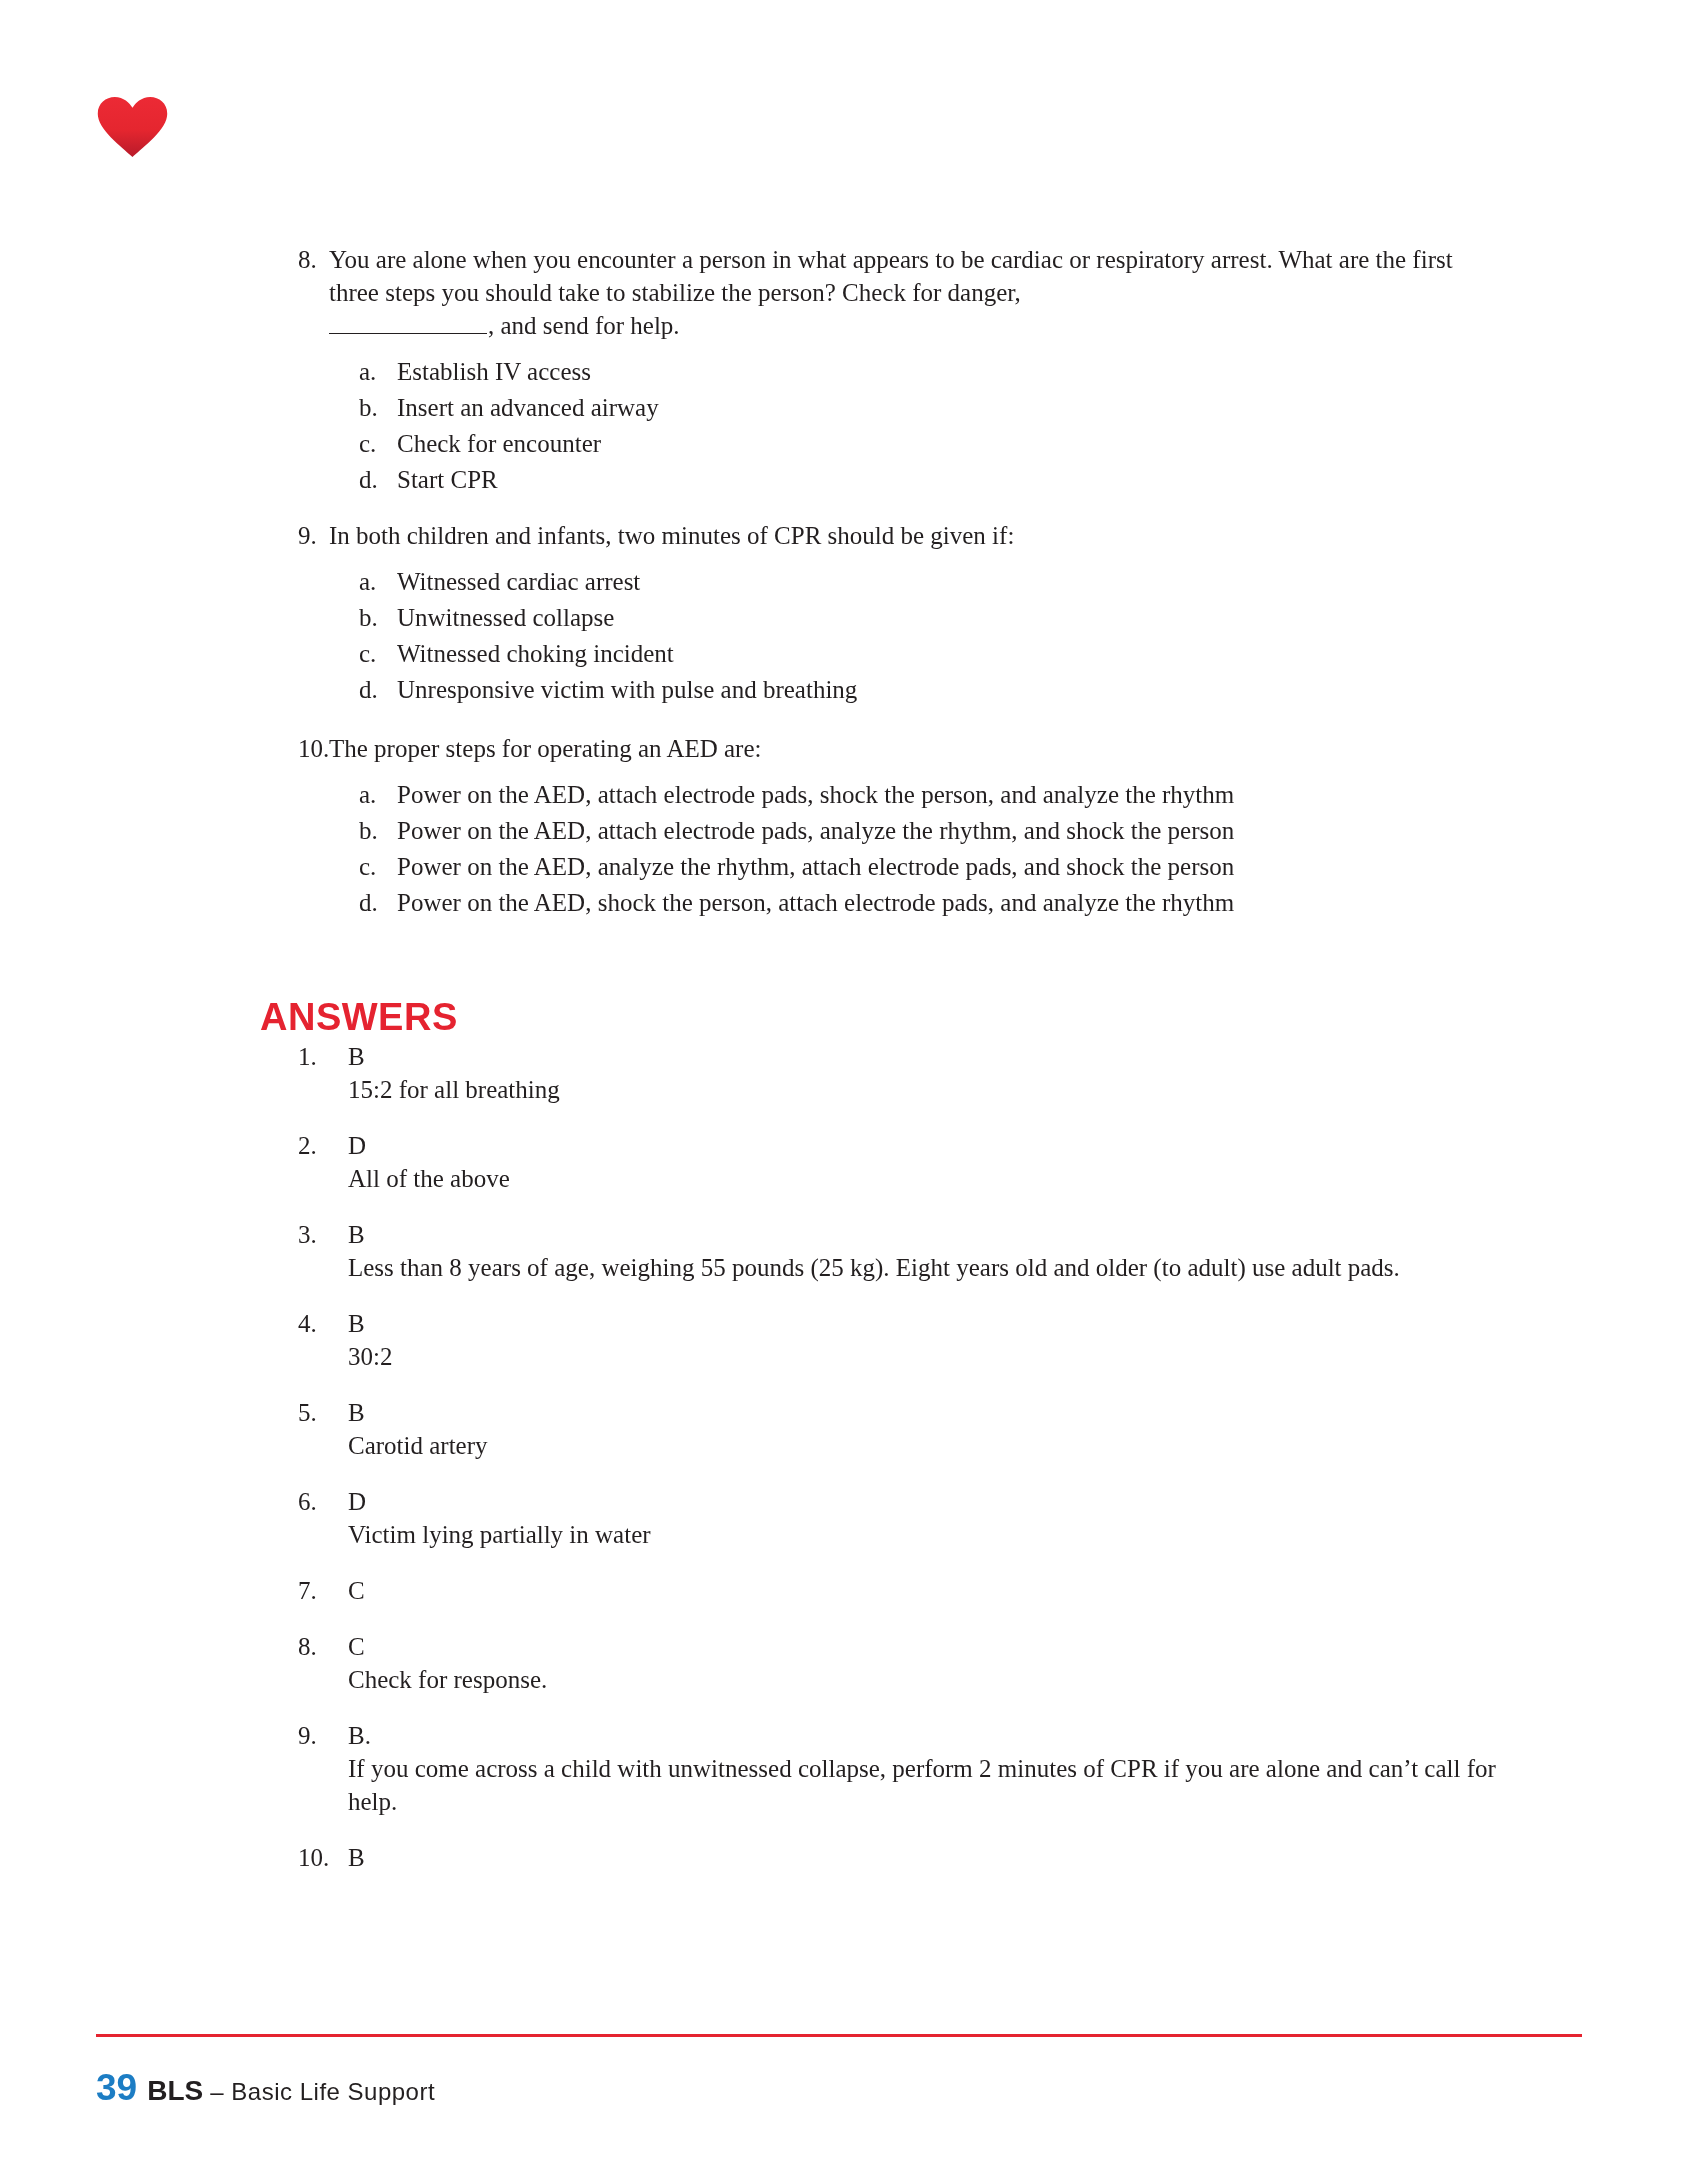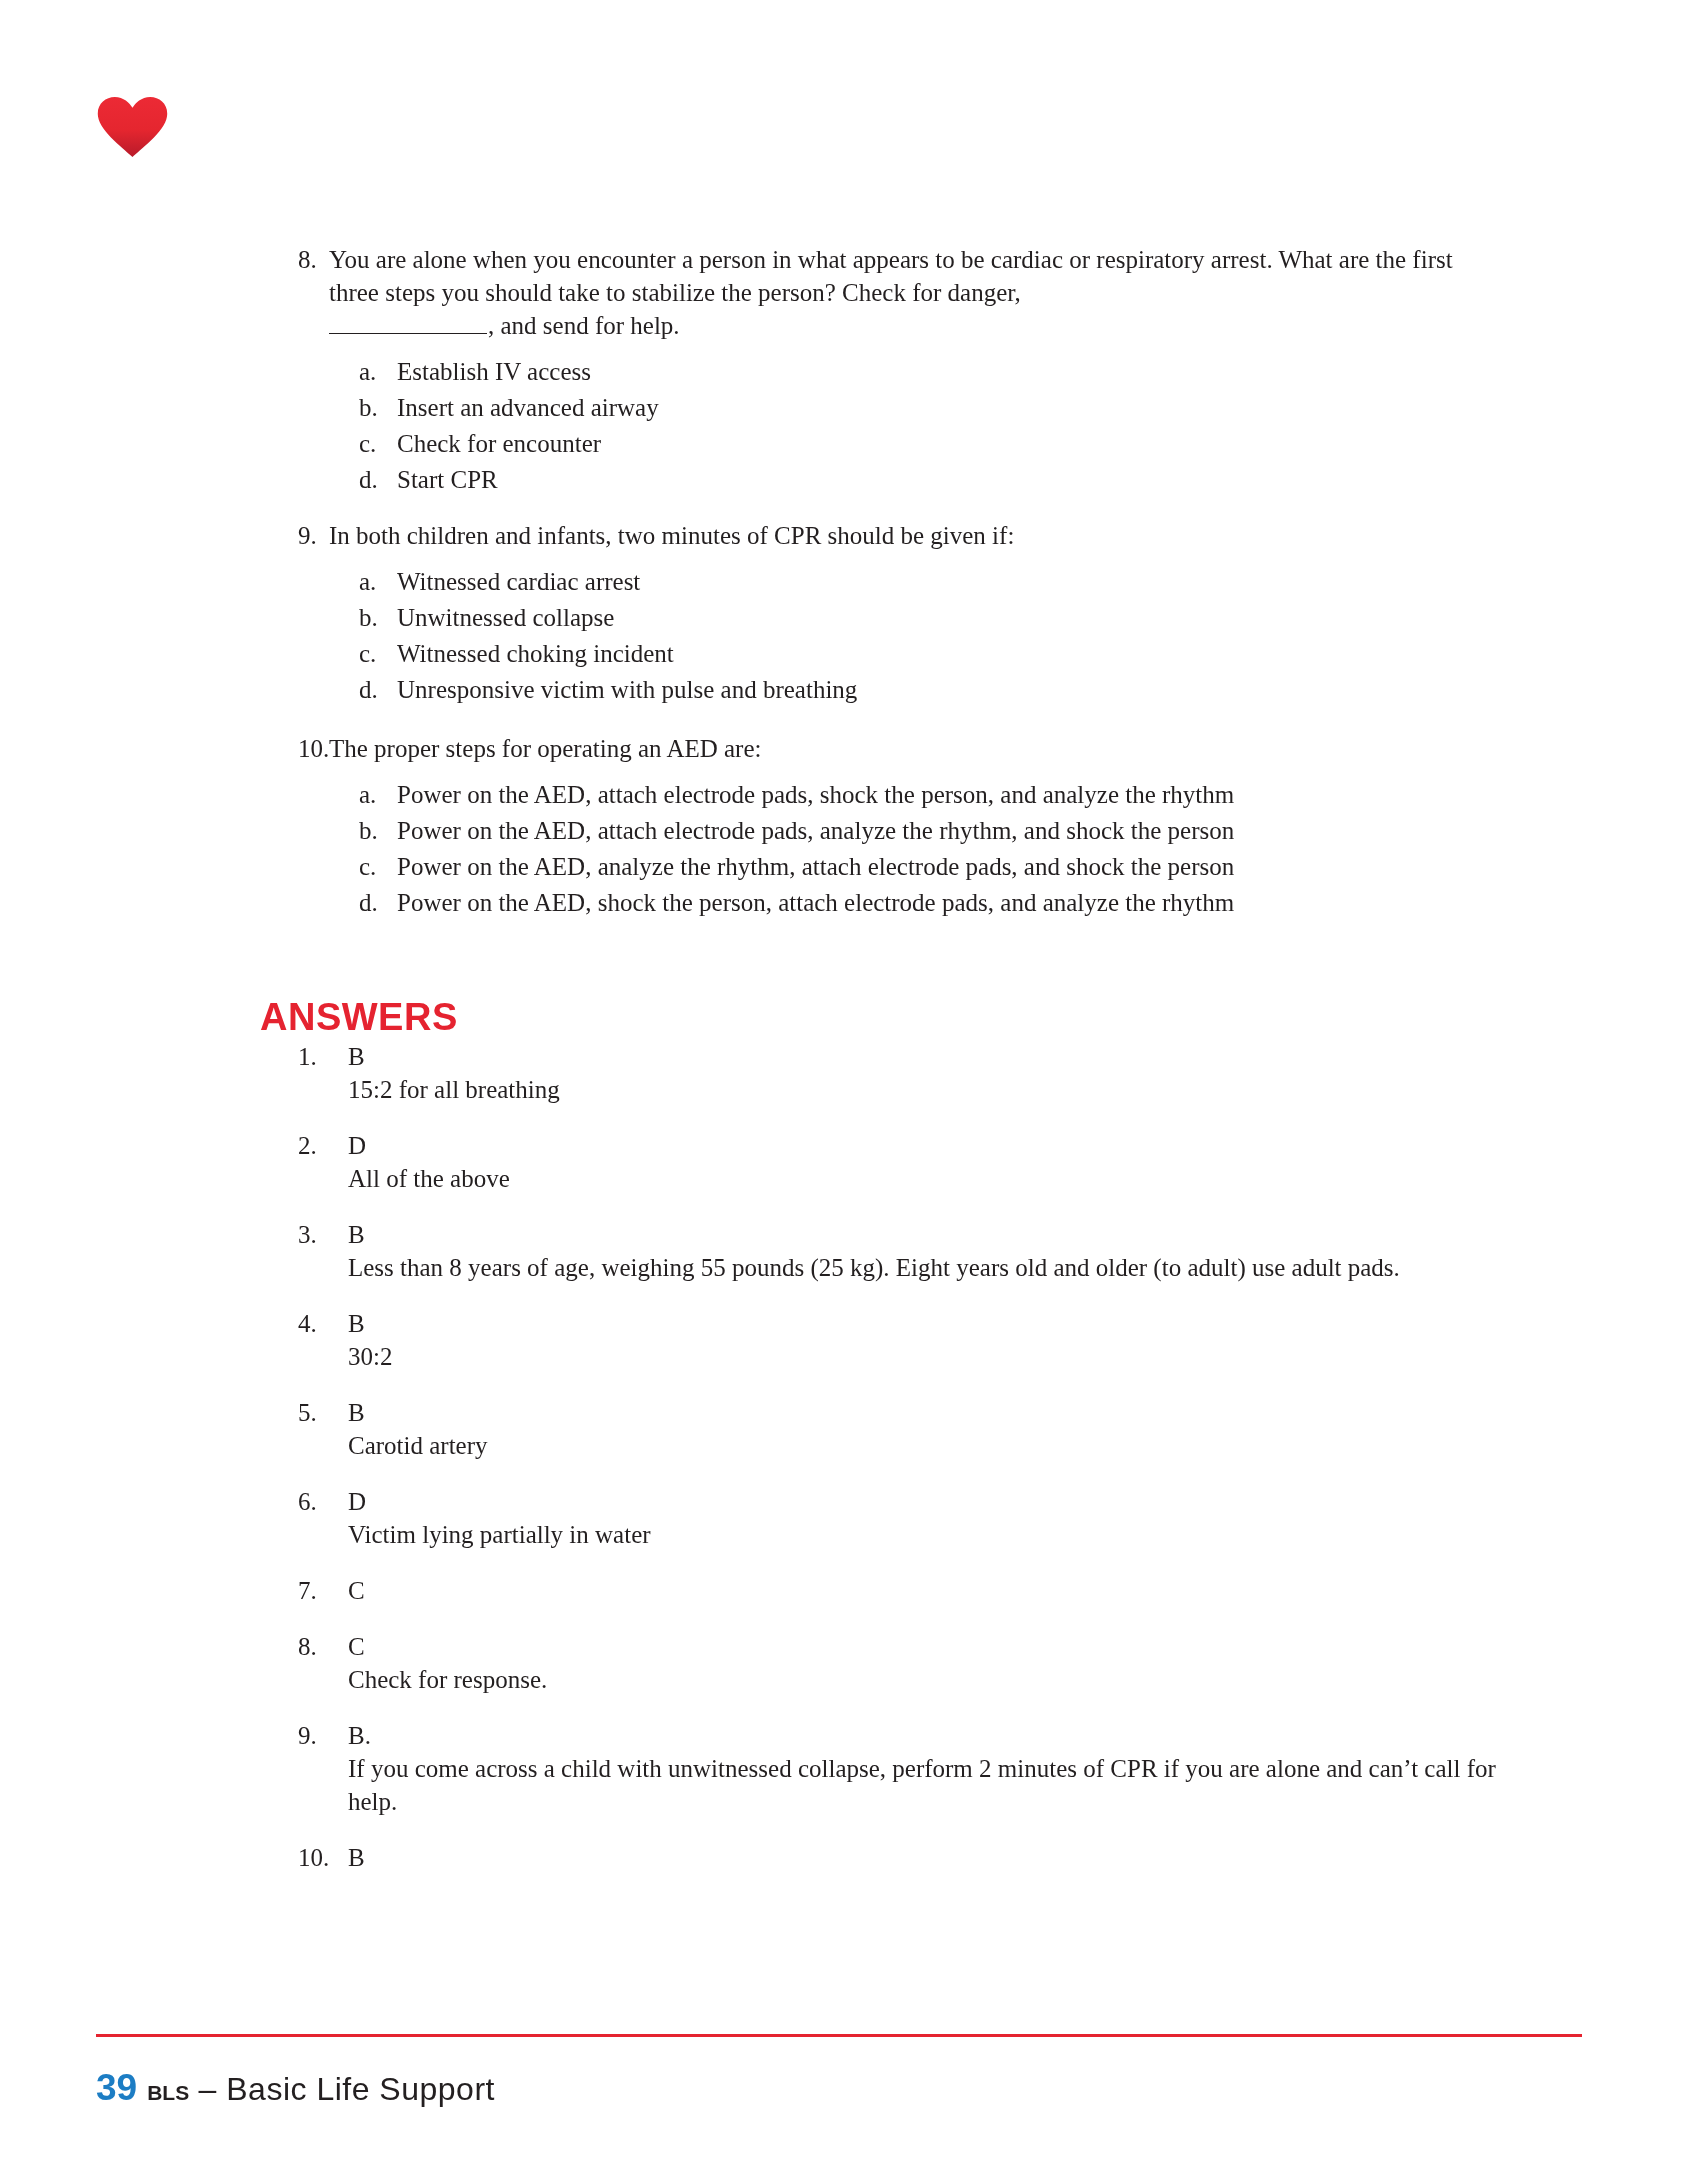--- a/index.html
+++ b/index.html
@@ -16,22 +16,22 @@
     .blank { display: inline-block; width: 158px; border-bottom: 1.5px solid #231f20; height: 24px; vertical-align: baseline; margin-right: 1px; }
     .answers-heading { position: absolute; left: 249px; top: 984px; font-family: "Liberation Sans", "DejaVu Sans", sans-serif;
                        font-weight: bold; font-size: 38px; color: #e52330; letter-spacing: 0.5px; margin: 11px; line-height: 44px; }
     .answers { position: absolute; left: 298px; top: 1040px; width: 1208px; list-style: none; margin: 0; padding: 0; }
     .answer { position: relative; font-size: 25px; line-height: 33px; margin-bottom: 23px; }
     .a-num { position: absolute; left: 0; top: 0; }
     .a-body { margin-left: 50px; }
     .footer-rule { position: absolute; left: 96px; top: 2034px; width: 1486px; height: 3px; background: #e52330; }
     .footer { position: absolute; left: 96px; top: 2067px; font-family: "Liberation Sans", "DejaVu Sans", sans-serif; white-space: nowrap; }
     .page-num { font-size: 37px; font-weight: bold; color: #1c7dc4; vertical-align: baseline; }
-    .book-code { font-size: 21px; font-weight: bold; color: #231f20; margin-left: 10px; }
-    .book-title { font-size: 32px; color: #231f20; letter-spacing: 0.5px; }
+    .book-code { font-size: 28px; font-weight: bold; color: #231f20; margin-left: 10px; }
+    .book-title { font-size: 24px; color: #231f20; letter-spacing: 0.5px; }
   </style>
 </head>
 <body>
 
 <div class="heart">
   <svg width="71" height="61" viewBox="0 0 72 62" xmlns="http://www.w3.org/2000/svg">
     <defs>
       <linearGradient id="hg" x1="0" y1="0" x2="0" y2="1">
         <stop offset="0" stop-color="#ec2a35"></stop>
         <stop offset="0.55" stop-color="#e5262f"></stop>

